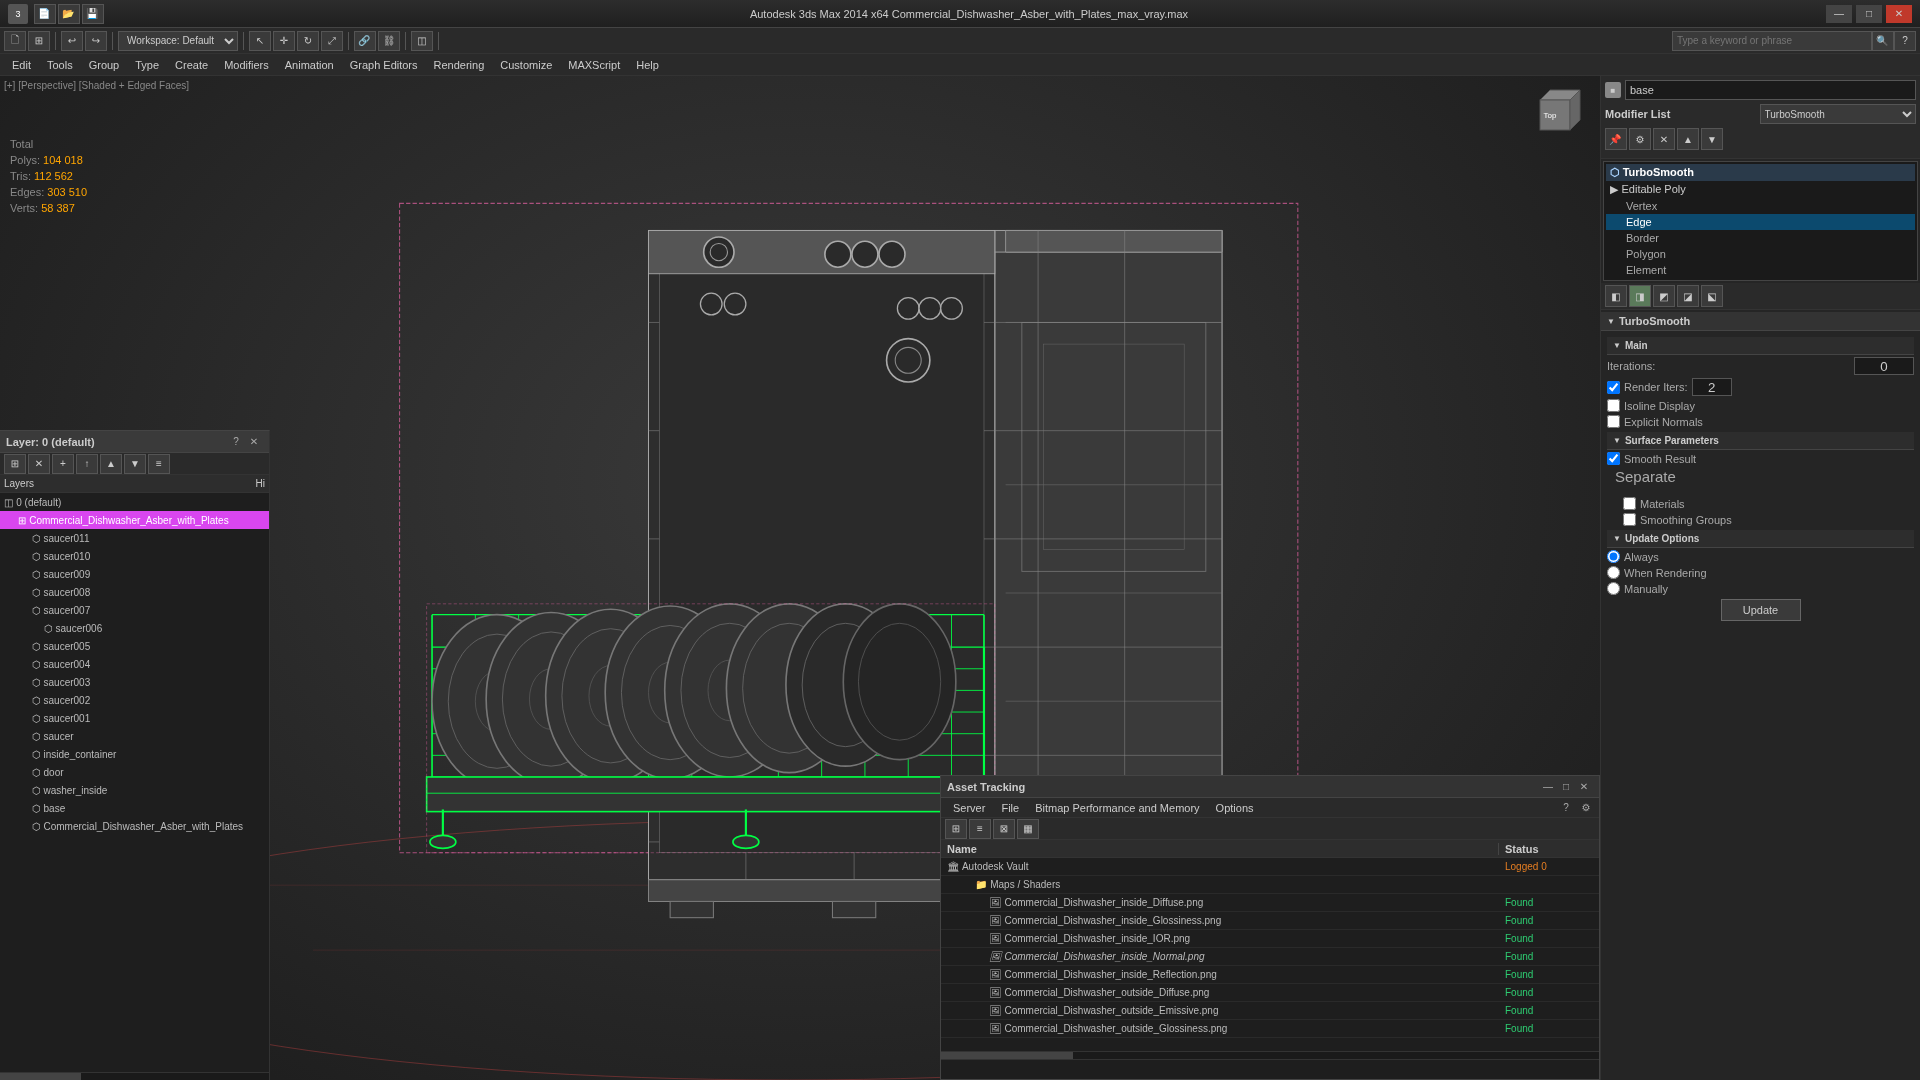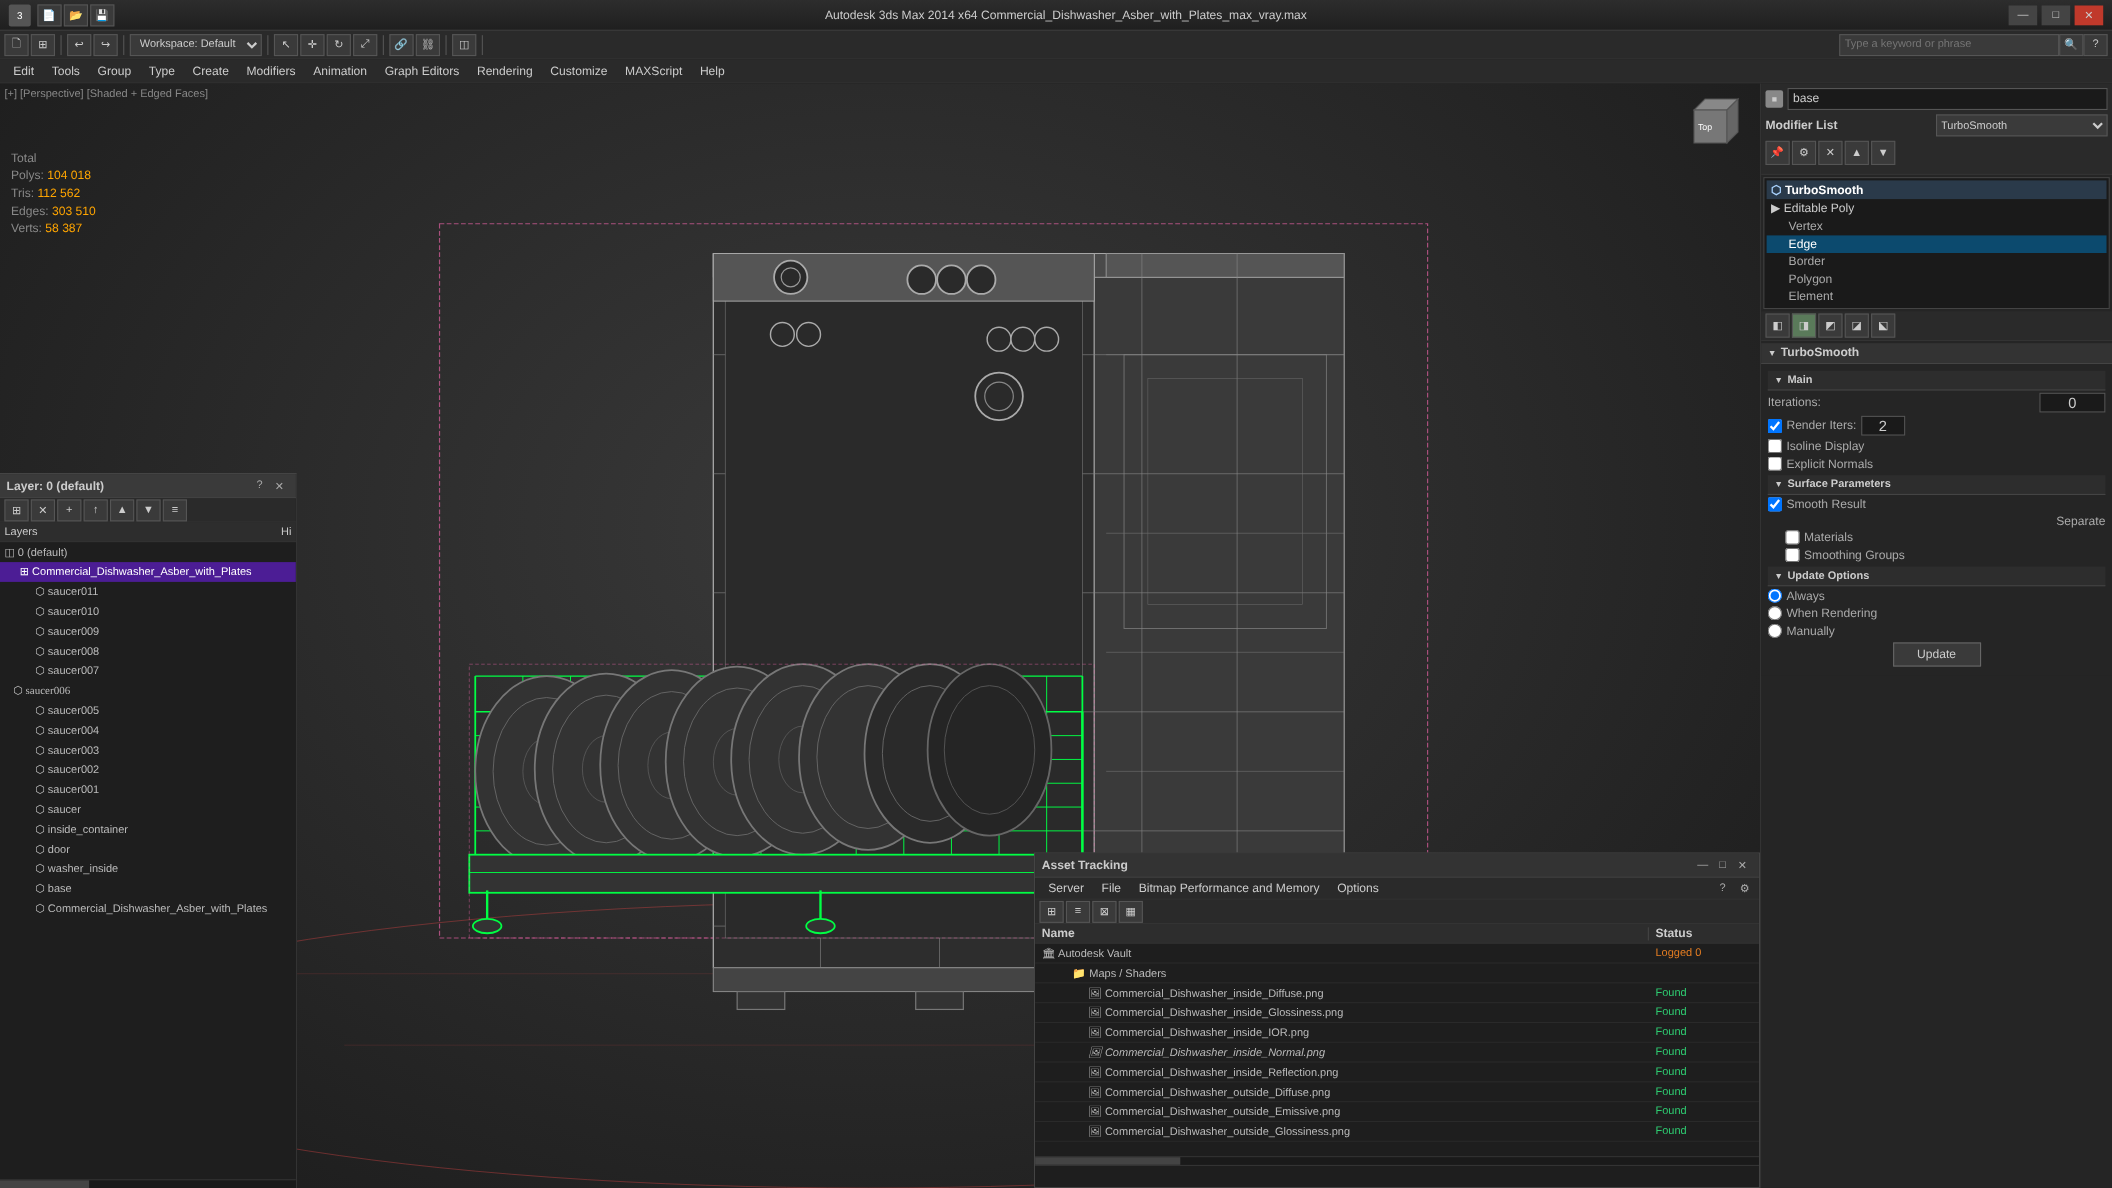--- a/index.html
+++ b/index.html
@@ -50,21 +50,21 @@
       background: #333;
       display: flex;
       align-items: center;
       padding: 0 6px;
       border-bottom: 1px solid #444;
     }
     .panel-title { color: #ccc; font-size: 11px; font-weight: bold; flex: 1; }
     .panel-btn { width: 18px; height: 18px; color: #aaa; cursor: pointer; display:flex; align-items:center; justify-content:center; font-size:10px; }
     #layers-list { flex: 1; overflow-y: auto; background: #1e1e1e; }
     .layer-item { height: 18px; display: flex; align-items: center; padding: 0 4px; cursor: pointer; font-size: 10px; color: #bbb; }
-    .layer-item.selected { background: #4c1d95; color: #fff; }
+    .layer-item.selected { background: #d946ef; color: #fff; }
 
     
     #viewport {
       position: absolute;
       left: 0;
       right: 320px;
       top: 76px;
       bottom: 0;
       background: #222;
       overflow: hidden;
@@ -437,21 +437,21 @@
   </div>
   <div id="layers-list" style="flex:1; overflow-y:auto; background:#1e1e1e; font-size:10px;">
 
   <div class="layer-item" style="padding-left: 4px;">◫ 0 (default)</div>
       <div class="layer-item selected" style="padding-left: 18px;">⊞ Commercial_Dishwasher_Asber_with_Plates<span style="margin-left: auto; color: rgb(170, 170, 170);"></span></div>
       <div class="layer-item" style="padding-left: 32px;">⬡ saucer011</div>
       <div class="layer-item" style="padding-left: 32px;">⬡ saucer010</div>
       <div class="layer-item" style="padding-left: 32px;">⬡ saucer009</div>
       <div class="layer-item" style="padding-left: 32px;">⬡ saucer008</div>
       <div class="layer-item" style="padding-left: 32px;">⬡ saucer007</div>
-      <div class="layer-item" style="padding-left: 12px; font-family: Liberation Serif, serif;">⬡ saucer006</div>
+      <div class="layer-item" style="padding-left: 44px;">⬡ saucer006</div>
       <div class="layer-item" style="padding-left: 32px;">⬡ saucer005</div>
       <div class="layer-item" style="padding-left: 32px;">⬡ saucer004</div>
       <div class="layer-item" style="padding-left: 32px;">⬡ saucer003</div>
       <div class="layer-item" style="padding-left: 32px;">⬡ saucer002</div>
       <div class="layer-item" style="padding-left: 32px;">⬡ saucer001</div>
       <div class="layer-item" style="padding-left: 32px;">⬡ saucer</div>
       <div class="layer-item" style="padding-left: 32px;">⬡ inside_container</div>
       <div class="layer-item" style="padding-left: 32px;">⬡ door</div>
       <div class="layer-item" style="padding-left: 32px;">⬡ washer_inside</div>
       <div class="layer-item" style="padding-left: 32px;">⬡ base</div>
@@ -538,21 +538,21 @@
     </div>
 
     <div class="section-header" style="background:#2d2d2d; font-size:10px; margin-bottom:2px; margin-top:4px;">
       <span class="arrow">▼</span>
       <span>Surface Parameters</span>
     </div>
     <div class="prop-check">
       <input type="checkbox" checked="" style="">
       <span>Smooth Result</span>
     </div>
-    <div style="margin-left:8px; font-size:11px; color:#aaa; margin-bottom:2px;text-align:right;">Separate</div>
+    <div style="margin-left:8px; font-size:15px; color:#aaa; margin-bottom:12px;">Separate</div>
     <div class="prop-check" style="margin-left:16px;">
       <input type="checkbox" style="">
       <span>Materials</span>
     </div>
     <div class="prop-check" style="margin-left:16px;">
       <input type="checkbox" style="">
       <span>Smoothing Groups</span>
     </div>
 
     <div class="section-header" style="background:#2d2d2d; font-size:10px; margin-bottom:2px; margin-top:4px;">

